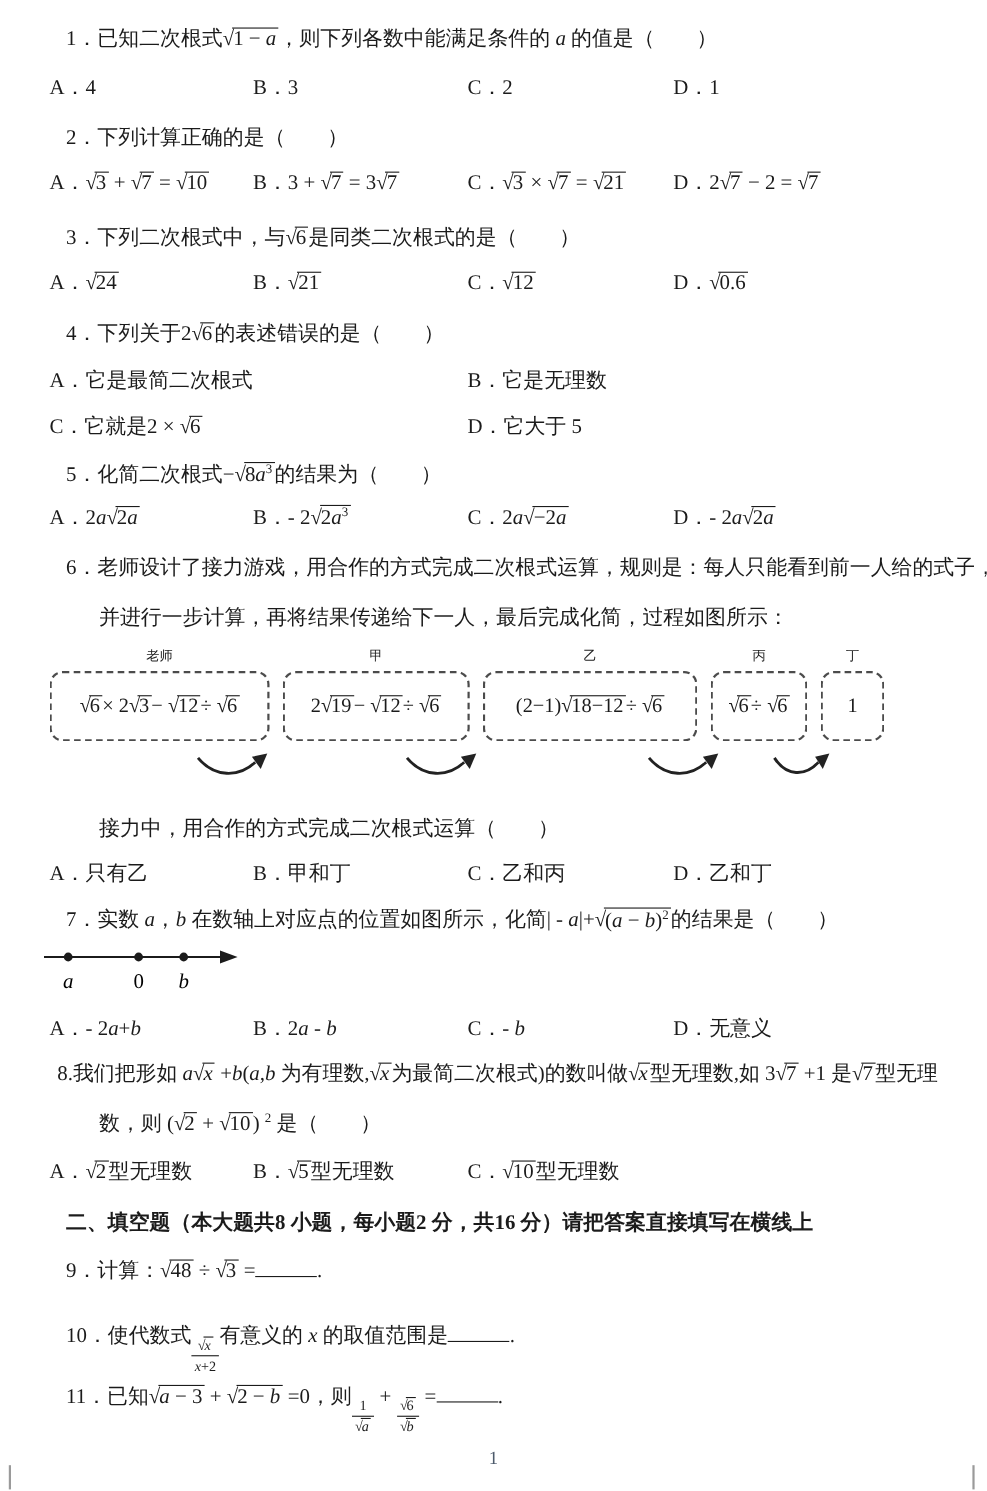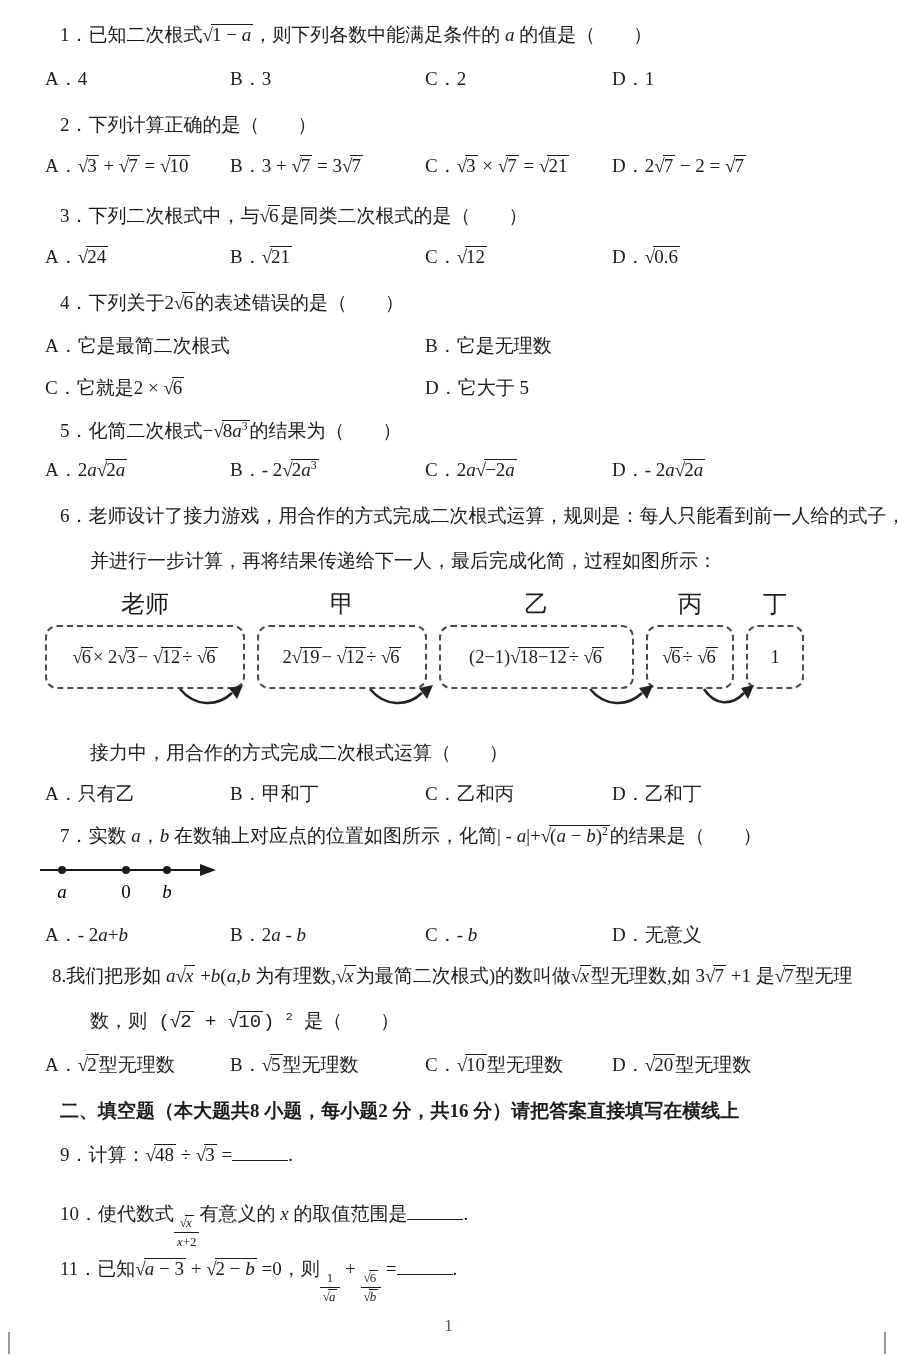--- a/index.html
+++ b/index.html
@@ -8,21 +8,21 @@
     width:897px; height:1355px;
     background:#ffffff;
     color:#1b1b1b;
     font-family:"Liberation Serif","DejaVu Serif",serif;
     font-size:19px;
     overflow:hidden;
   }
   * { box-sizing:border-box; }
   .abs { position:absolute; left:15px; right:6px;margin-left:45px; }
   .stem { white-space:nowrap; }
-  .indent { left:45px;font-family:Liberation Mono, monospace; }
+  .indent { left:45px; }
   .q8indent { left:7px; }
   .opts4 {
     display:grid;
     grid-template-columns:185px 195px 187px auto;
     margin-left:30px;
     white-space:nowrap;
   }
   .opts2 {
     display:grid;
     grid-template-columns:380px auto;
@@ -41,21 +41,21 @@
   .sec-heading { font-weight:bold; white-space:nowrap; }
   
   .diagram { position:absolute; left:45px; top:588px; width:775px; height:140px; }
   .dg-row { display:flex; gap:12px; }
   .dg-row > div { flex:0 0 auto; }
   .dg-row > div:nth-child(1){ width:200px; }
   .dg-row > div:nth-child(2){ width:170px; }
   .dg-row > div:nth-child(3){ width:195px; }
   .dg-row > div:nth-child(4){ width:88px; }
   .dg-row > div:nth-child(5){ width:58px; }
-  .dg-label { text-align:center; font-size:24px; }
+  .dg-label { text-align:center; font-size:12px; }
   .dg-boxes { margin-top:5px; }
   .dbox {
     height:64px;
     border:2.2px dashed #4b4b4b;
     border-radius:12px;
     display:flex; align-items:center; justify-content:center;
     font-size:18.5px; white-space:nowrap;
   }
   .arrow { position:absolute; top:94px; }
   
@@ -175,21 +175,20 @@
   <span>C．- <vi>b</vi></span>
   <span>D．无意义</span>
 </div>
 
 <div class="abs stem q8indent" style="top:963px"><span>8.</span><span>我们把形如 <vi>a</vi>√<sq><vi>x</vi></sq> +<vi>b</vi>(<vi>a</vi>,<vi>b</vi> 为有理数,√<sq><vi>x</vi></sq>为最简二次根式)的数叫做√<sq><vi>x</vi></sq>型无理数,如 3√<sq>7</sq> +1 是√<sq>7</sq>型无理</span></div>
 <div class="abs stem indent" style="top:1008px"><span>数，则 (√<sq>2</sq> + √<sq>10</sq>) <sup>2</sup> 是（　　）</span></div>
 <div class="abs opts4" style="top:1052px">
   <span>A．√<sq>2</sq>型无理数</span>
   <span>B．√<sq>5</sq>型无理数</span>
   <span>C．√<sq>10</sq>型无理数</span>
-  <span>D．√<sq>20</sq>型无理数</span>
 </div>
 
 <div class="abs sec-heading" style="top:1098px">二、填空题（本大题共8 小题，每小题2 分，共16 分）请把答案直接填写在横线上</div>
 
 <div class="abs stem" style="top:1142px"><span>9．</span><span>计算：√<sq>48</sq> ÷ √<sq>3</sq> =<bl></bl>.</span></div>
 
 <div class="abs stem" style="top:1201px"><span>10．</span><span>使代数式<fr>
         <fn>√<sq><vi>x</vi></sq></fn>
         <fd><vi>x</vi>+2</fd>
       </fr>有意义的 <vi>x</vi> 的取值范围是<bl></bl>.</span></div>

